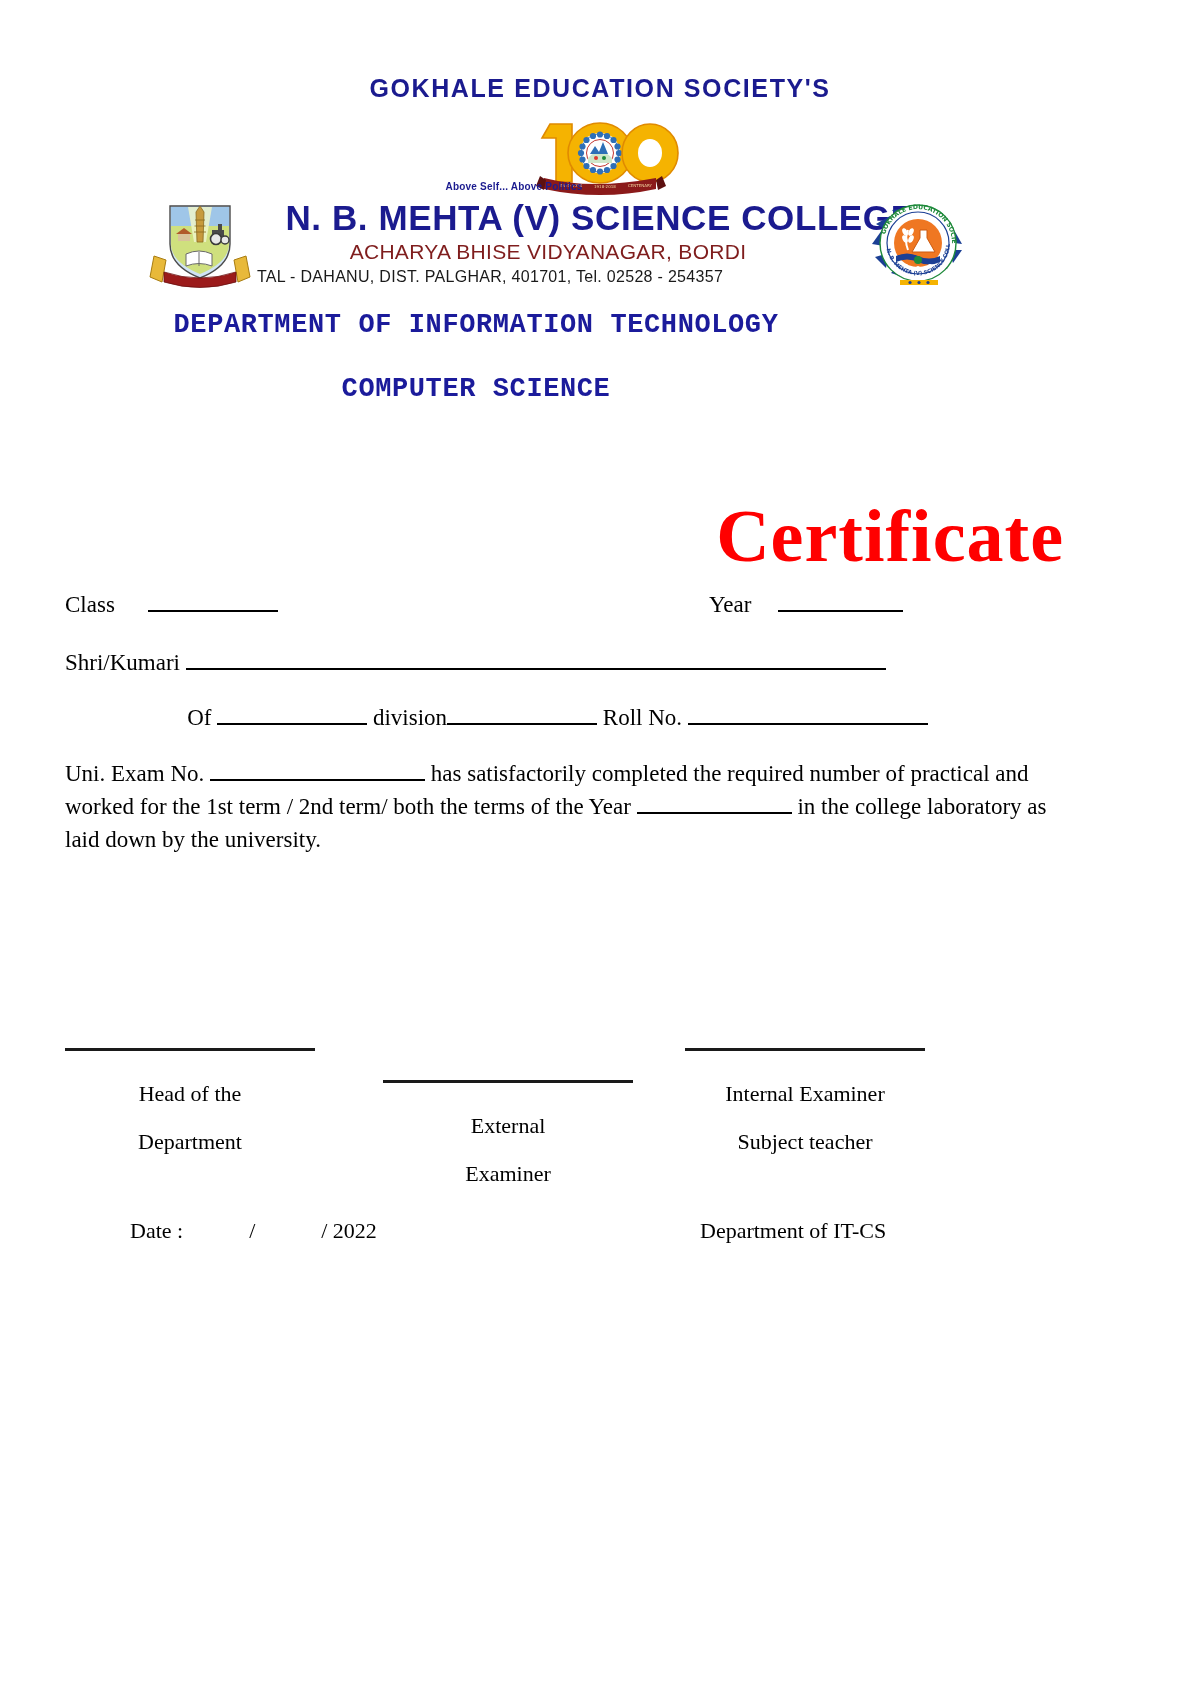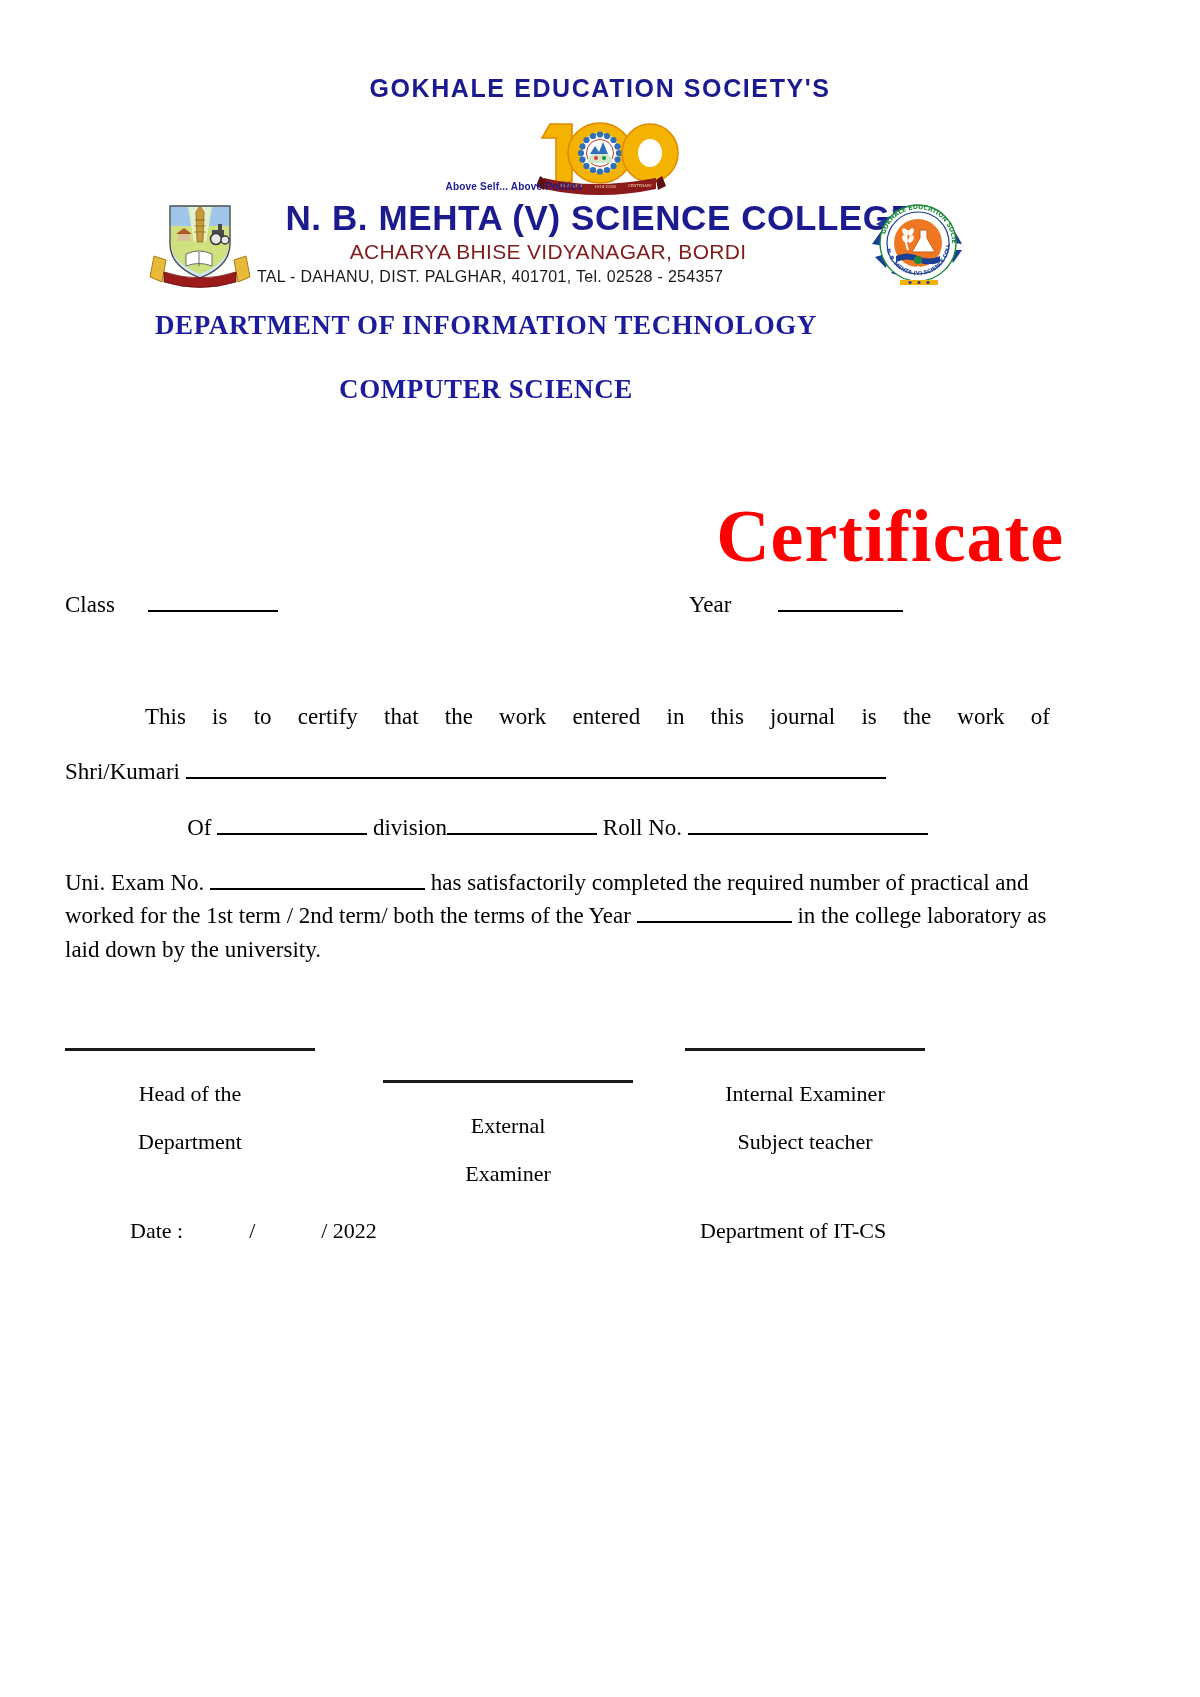--- a/index.html
+++ b/index.html
@@ -113,24 +113,24 @@
     width: 980px;
     text-align: center;
     font-family: "Liberation Sans", "DejaVu Sans", sans-serif;
     font-size: 16px;
     letter-spacing: .3px;
     color: #1a1a1a;
   }
 
   .dept-line {
     position: absolute;
-    left: 10px;
+    left: 0;
     width: 952px;
     text-align: center;
-    font-family: Liberation Serif, serif;
+    font-family: Liberation Mono, monospace;
     font-weight: bold;
     font-size: 27px;
     letter-spacing: .6px;
     color: #1b1b9b;
   }
   .dept-1 { top: 310px; }
   .dept-2 { top: 343px; font-size: 22px; }
   .dept-3 { top: 374px; }
 
   
@@ -170,21 +170,21 @@
   .class-blank {
     position: absolute;
     left: 83px;
     top: 8px;
     width: 130px;
     border-bottom: 2px solid #000;
     height: 22px;
   }
   .year-label {
     position: absolute;
-    left: 624px;
+    left: 644px;
     top: 8px;
   }
   .year-blank {
     position: absolute;
     left: 713px;
     top: 8px;
     width: 125px;
     border-bottom: 2px solid #000;
     height: 22px;
   }
@@ -417,21 +417,20 @@
 
   <div class="body-area">
 
     <div class="row-class">
       <span class="class-label">Class</span>
       <span class="class-blank"></span>
       <span class="year-label">Year</span>
       <span class="year-blank"></span>
     </div>
 
-    <div class="para-certify">This is to certify that the work entered in this journal is the work of</div>
 
     <div class="line-shri">
       <span>Shri/Kumari</span>
       <span class="u u-name"></span>
     </div>
 
     <div class="line-of">
       <span>Of</span>
       <span class="u u-div1"></span>
       <span>division</span><span class="u u-div2"></span>

